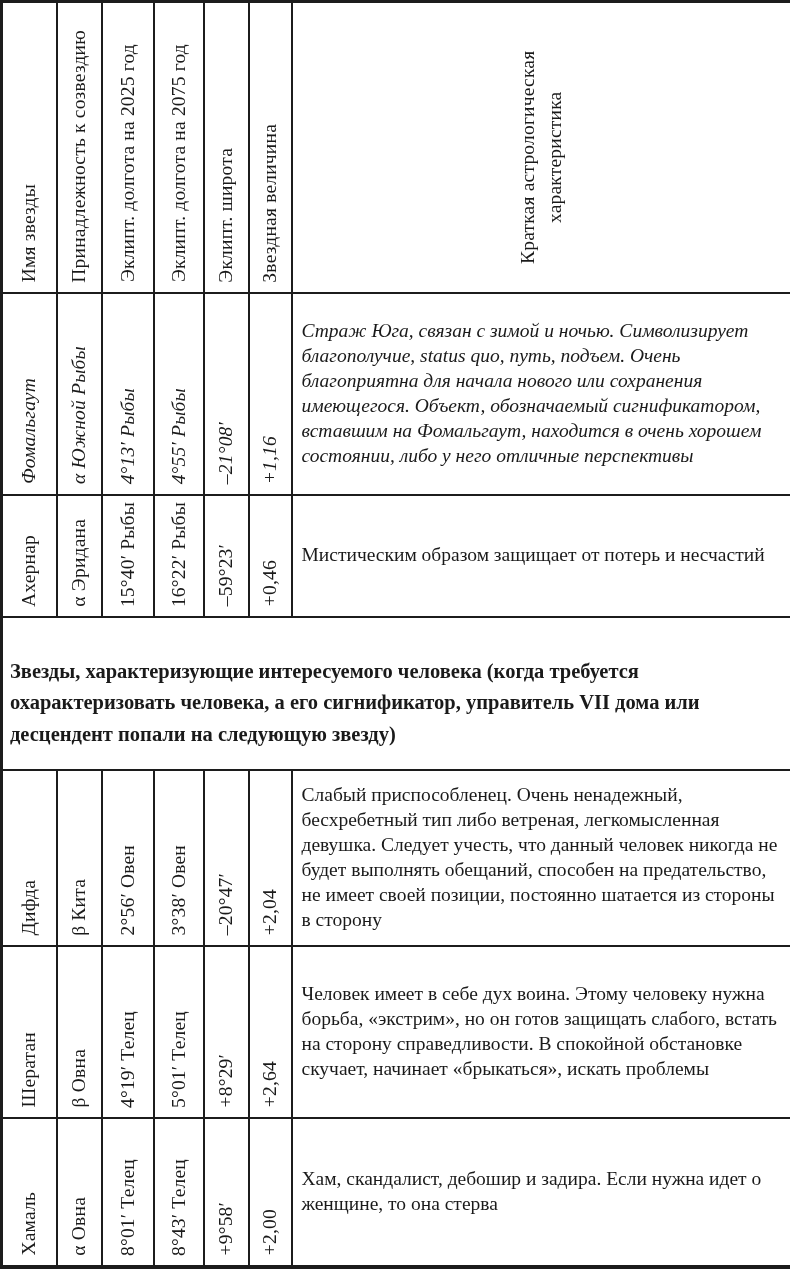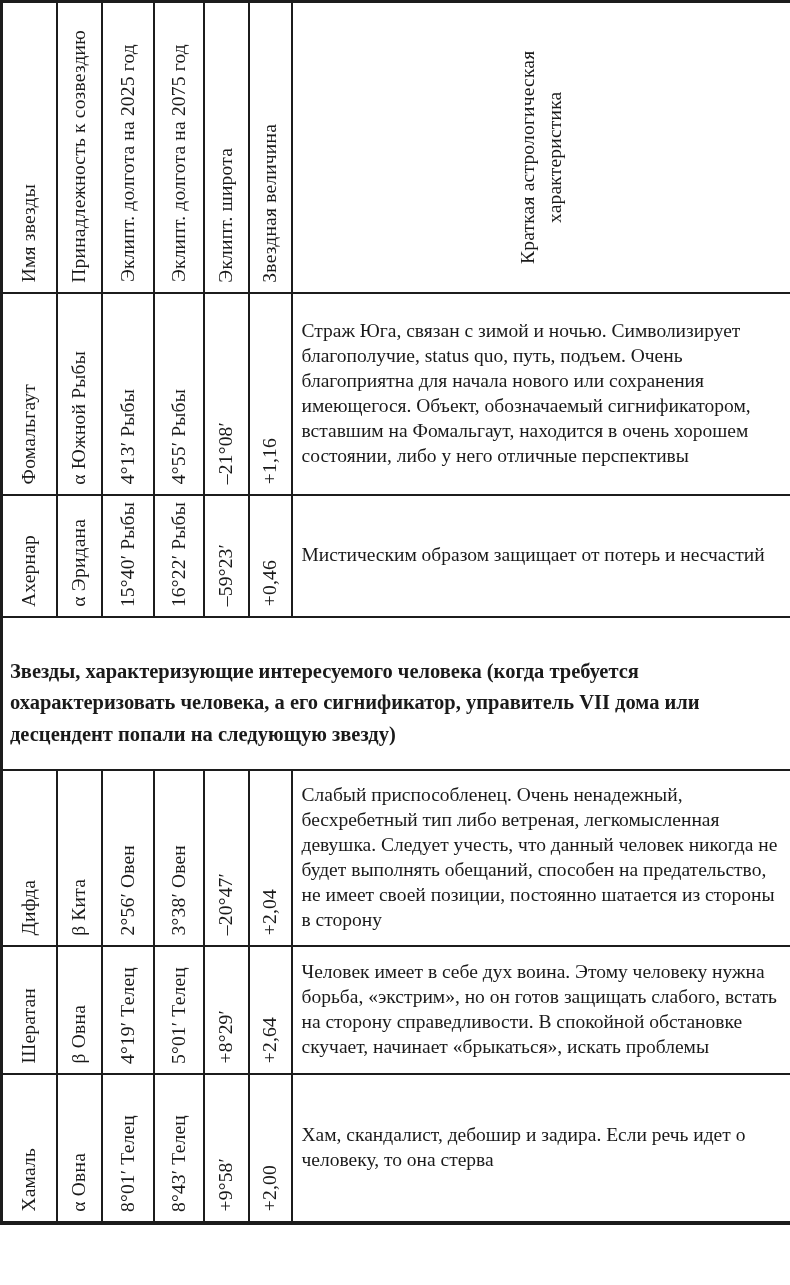--- a/index.html
+++ b/index.html
@@ -60,25 +60,25 @@
     font-weight:bold;
     font-size:20.5px;
     line-height:31.5px;
     text-align:left;
     vertical-align:top;
     padding:38px 8px 4px 7px;
     hyphens:auto;
   }
   
   .h-head td{height:291px;}
-  .h-r1 td{height:202px;}
+  .h-r1 td{height:202px;font-style:italic;}
   .h-r2 td{height:106px;}
   .h-sec td{height:153px;}
   .h-r3 td{height:176px;}
-  .h-r4 td{height:128px;}
+  .h-r4 td{height:172px;}
   .h-r5 td{height:149px;}
 </style>
 </head>
 <body>
 
 <table>
   <colgroup>
     <col style="width:55px">
     <col style="width:45px">
     <col style="width:52px">
@@ -217,16 +217,16 @@
     </td>
     <td class="vcell">
       <span class="vtext">8°43′ Телец</span>
     </td>
     <td class="vcell">
       <span class="vtext">+9°58′</span>
     </td>
     <td class="vcell">
       <span class="vtext">+2,00</span>
     </td>
-    <td class="desc">Хам, скандалист, дебошир и задира. Если речь идет о человеку, то она стерва</td>
+    <td class="desc">Хам, скандалист, дебошир и задира. Если нужна идет о женщине, то она стерва</td>
   </tr>
 </tbody>
   </table>
 
 </body></html>

